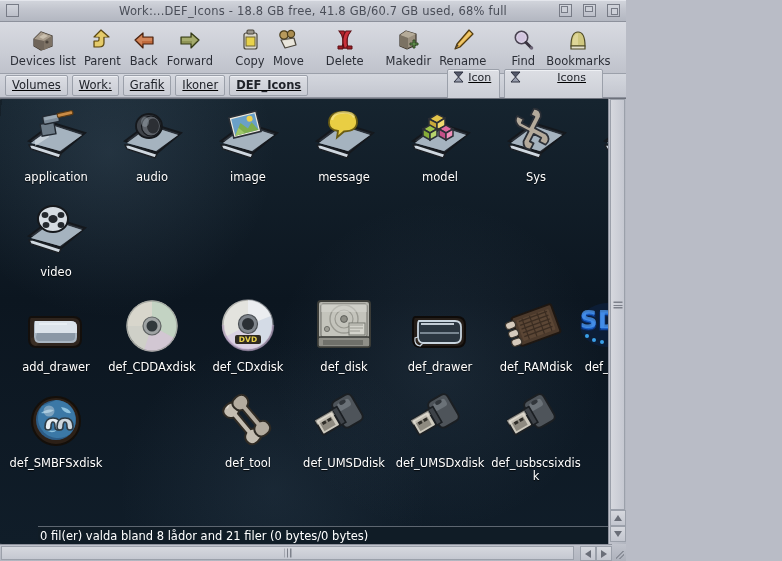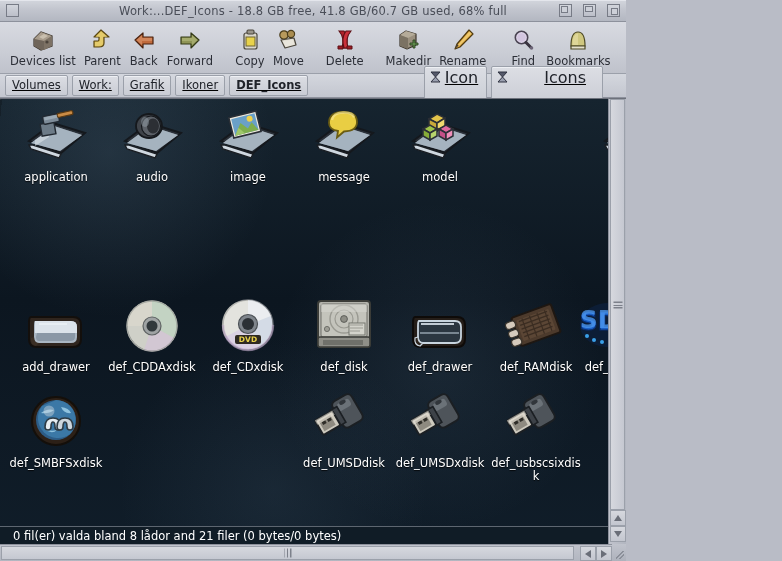--- a/index.html
+++ b/index.html
@@ -77,21 +77,21 @@
   .crumb{
     font-size:11.5px;color:#20232a;padding:2px 6px 3px 6px;margin-right:4px;
     background:linear-gradient(180deg,#dcdee4,#c9ccd4);
     border:1px solid #9ba0aa;border-radius:2px;
     box-shadow:inset 0 1px 0 #eef0f4;white-space:nowrap;
   }
   .crumb.active{font-weight:bold;}
   .view-controls{margin-left:auto;display:flex;align-items:center;gap:4px;padding-right:18px;}
   .vbtn{
     display:flex;align-items:center;gap:4px;
-    font-size:16px;color:#20232a;padding:1px 8px 18px 5px;
+    font-size:11px;color:#20232a;padding:1px 8px 18px 5px;
     background:linear-gradient(180deg,#dcdee4,#c9ccd4);
     border:1px solid #9ba0aa;border-radius:2px;
     box-shadow:inset 0 1px 0 #eef0f4;white-space:nowrap;
   }
   .vbtn.wide{padding-right:16px;gap:30px;}
 
   
   .canvas-wrap{flex:1;display:flex;min-height:0;position:relative;}
   .canvas{
     flex:1;position:relative;overflow:hidden;
@@ -151,21 +151,21 @@
   .tri{width:0;height:0;}
   .tri.up{border-left:4px solid transparent;border-right:4px solid transparent;border-bottom:6px solid #6a6e78;}
   .tri.down{border-left:4px solid transparent;border-right:4px solid transparent;border-top:6px solid #6a6e78;}
   .tri.left{border-top:4px solid transparent;border-bottom:4px solid transparent;border-right:6px solid #6a6e78;}
   .tri.right{border-top:4px solid transparent;border-bottom:4px solid transparent;border-left:6px solid #6a6e78;}
 
   .statusbar{
     height:18px;min-height:18px;
     background:rgba(16,28,38,.92);
     border-top:1px solid #5d6670;
-    display:flex;align-items:center;padding-left:13px;box-sizing:border-box;
+    display:flex;align-items:center;padding-left:2px;box-sizing:border-box;margin-left:38px;
   }
   .statusbar .stext{font-size:11.5px;color:#ffffff;white-space:nowrap;}
 
   .hscroll{
     height:17px;min-height:17px;position:relative;
     background:linear-gradient(180deg,#c0c3cc,#b2b6c0);
     border-top:1px solid #8d919c;
     box-sizing:border-box;
   }
   .hthumb{
@@ -470,36 +470,67 @@
             <path d="M16 36 L39 19 L67 28 L45 44 Z" fill="#b9c4ce"></path>
             <path d="M16 36 L39 19 L67 28 L45 44 Z" fill="#8fa0ae" opacity=".45"></path>
             <path d="M14 38 L16 42 L44 51 L46 47 L18 38 Z" fill="#cfd8e0" stroke="#1a1e23" stroke-width="1.4"></path>
             <path d="M26 16 q0 -11 14 -11 q14 0 14 10 q0 9 -13 9.5 l-7 6 l1 -6.5 q-9 -1.5 -9 -8 z" fill="#e9ce43" stroke="#6a5c12" stroke-width="1.8"></path>
             <path d="M29 13 q1 -7 11 -7.5 q10 -.5 11 5" fill="none" stroke="#f6e68f" stroke-width="2.4" opacity=".7"></path>
           </svg>
         </span>
         <span class="ilabel">message</span>
       </div>
 
+      <div class="item" style="left:488px;top:8px">
+        <span class="ibox">
+          <svg width="82" height="62" viewBox="0 0 82 62">
+            <path d="M14 34 L38 16 L70 26 L46 46 Z" fill="#2a3038" stroke="#14181d" stroke-width="2"></path>
+            <path d="M16 36 L39 19 L67 28 L45 44 Z" fill="#b9c4ce"></path>
+            <path d="M16 36 L39 19 L67 28 L45 44 Z" fill="#8fa0ae" opacity=".45"></path>
+            <path d="M14 38 L16 42 L44 51 L46 47 L18 38 Z" fill="#cfd8e0" stroke="#1a1e23" stroke-width="1.4"></path>
+            <g transform="rotate(-18 40 18)" stroke="#2b2f36" stroke-width="1.8" stroke-linejoin="round">
+              <path d="M26 4 l5 5 l-3 3 l6 6 l8 -8 l-3 -3 l5 -5 q7 3 4 10 l-9 9 l9 9 q3 7 -4 10 l-5 -5 l3 -3 l-6 -6 l-6 6 l3 3 l-5 5 q-7 -3 -4 -10 l8 -8 l-8 -8 q-3 -7 2 -10 z" fill="#b4aa9b"></path>
+            </g>
+          </svg>
+        </span>
+        <span class="ilabel">Sys</span>
+      </div>
 
       <div class="item" style="left:584px;top:8px">
         <span class="ibox">
           <svg width="82" height="62" viewBox="0 0 82 62">
             <path d="M14 34 L38 16 L70 26 L46 46 Z" fill="#2a3038" stroke="#14181d" stroke-width="2"></path>
             <path d="M16 36 L39 19 L67 28 L45 44 Z" fill="#b9c4ce"></path>
             <path d="M16 36 L39 19 L67 28 L45 44 Z" fill="#8fa0ae" opacity=".45"></path>
             <path d="M14 38 L16 42 L44 51 L46 47 L18 38 Z" fill="#cfd8e0" stroke="#1a1e23" stroke-width="1.4"></path>
             <path d="M26 18 L42 6 L56 11 L40 23 Z" fill="#efe9dd" stroke="#2b2f36" stroke-width="1.6"></path>
             <path d="M24 22 L40 10 L54 15 L38 27 Z" fill="#dcd5c6" stroke="#2b2f36" stroke-width="1.6"></path>
             <path d="M27 21 L40 12 L50 15.5 L37 24.5 Z" fill="#f4efe5" opacity=".75"></path>
           </svg>
         </span>
         <span class="ilabel">text</span>
       </div>
 
+      <div class="item" style="left:8px;top:103px">
+        <span class="ibox">
+          <svg width="82" height="62" viewBox="0 0 82 62">
+            <path d="M14 34 L38 16 L70 26 L46 46 Z" fill="#2a3038" stroke="#14181d" stroke-width="2"></path>
+            <path d="M16 36 L39 19 L67 28 L45 44 Z" fill="#b9c4ce"></path>
+            <path d="M16 36 L39 19 L67 28 L45 44 Z" fill="#8fa0ae" opacity=".45"></path>
+            <path d="M14 38 L16 42 L44 51 L46 47 L18 38 Z" fill="#cfd8e0" stroke="#1a1e23" stroke-width="1.4"></path>
+            <ellipse cx="38" cy="17" rx="15" ry="13" fill="#d6dce2" stroke="#15181c" stroke-width="2"></ellipse>
+            <ellipse cx="38" cy="17" rx="4.6" ry="4" fill="#24282d"></ellipse>
+            <ellipse cx="30" cy="13" rx="3.4" ry="3" fill="#24282d"></ellipse>
+            <ellipse cx="46" cy="13" rx="3.4" ry="3" fill="#24282d"></ellipse>
+            <ellipse cx="31" cy="23" rx="3.4" ry="3" fill="#24282d"></ellipse>
+            <ellipse cx="46" cy="23" rx="3.4" ry="3" fill="#24282d"></ellipse>
+          </svg>
+        </span>
+        <span class="ilabel">video</span>
+      </div>
 
       <div class="item" style="left:8px;top:198px">
         <span class="ibox">
           <svg width="82" height="62" viewBox="0 0 82 62">
             <path d="M16 20 L58 20 Q66 20 66 28 L66 42 Q66 50 58 50 L22 50 Q14 50 14 42 L14 26 Q14 20 16 20 Z" fill="#2f251e" stroke="#130f0c" stroke-width="2"></path>
             <path d="M20 24 L56 24 Q62 24 62 30 L62 40 Q62 46 56 46 L24 46 Q19 46 19 40 L19 29 Q19 24 20 24 Z" fill="#aab6c2"></path>
             <path d="M20 24 L56 24 Q62 24 62 30 L62 36 L20 36 Z" fill="#dce3ea"></path>
             <path d="M22 36 L60 36 L60 40 Q60 44 55 44 L24 44 Q21 44 21 40 Z" fill="#8b98a6"></path>
             <path d="M24 27 L52 27" stroke="#eef3f7" stroke-width="2" opacity=".7"></path>
             <path d="M19 40 Q19 46 24 46 L21 49 Q15 48 16 41 Z" fill="#3a2e24"></path>
@@ -634,20 +665,32 @@
             <g transform="translate(26,26)">
               <path d="M4 8 q0 -9 8 -9 q8 0 8 9 q0 3 -3 3 q-3 0 -3 -3 q0 -5 -2 -5 q-2 0 -2 5 q0 3 -3 3 q-3 0 -3 -3 z" fill="#e8eef2" stroke="#2d3b45" stroke-width="1.6"></path>
               <path d="M16 8 q0 -9 8 -9 q8 0 8 9 q0 3 -3 3 q-3 0 -3 -3 q0 -5 -2 -5 q-2 0 -2 5 q0 3 -3 3 q-3 0 -3 -3 z" fill="#cdd7de" stroke="#2d3b45" stroke-width="1.6"></path>
             </g>
           </svg>
         </span>
         <span class="ilabel">def_SMBFSxdisk</span>
       </div>
 
 
+      <div class="item" style="left:200px;top:294px">
+        <span class="ibox">
+          <svg width="82" height="62" viewBox="0 0 82 62">
+            <g transform="rotate(-40 41 28)">
+              <path d="M35 2 q-8 0 -8 7 q0 5 5 7 l0 20 q-5 2 -5 7 q0 7 8 7 q8 0 8 -7 q0 -5 -5 -7 l0 -20 q5 -2 5 -7 q0 -7 -8 -7 z" fill="#c4bdb1" stroke="#2e2a24" stroke-width="2"></path>
+              <path d="M47 2 q8 0 8 7 q0 5 -5 7 l0 20 q5 2 5 7 q0 7 -8 7 q-8 0 -8 -7 q0 -5 5 -7 l0 -20 q-5 -2 -5 -7 q0 -7 8 -7 z" fill="#b3ab9e" stroke="#2e2a24" stroke-width="2"></path>
+              <path d="M32 5 q2 -2 5 -2 q-2 3 -5 2 z" fill="#e6e1d8" opacity=".8"></path>
+            </g>
+          </svg>
+        </span>
+        <span class="ilabel">def_tool</span>
+      </div>
 
       <div class="item" style="left:296px;top:294px">
         <span class="ibox">
           <svg width="82" height="62" viewBox="0 0 82 62">
             <g transform="rotate(-30 41 28)">
               <rect x="38" y="6" width="22" height="30" rx="5" fill="#4e545a" stroke="#1b1f23" stroke-width="2"></rect>
               <rect x="42" y="10" width="14" height="8" rx="3" fill="#6b7278"></rect>
               <ellipse cx="49" cy="11" rx="3.5" ry="2" fill="#31363b"></ellipse>
               <rect x="34" y="12" width="8" height="18" fill="#3d4248" stroke="#1b1f23" stroke-width="1.6"></rect>
               <rect x="16" y="13" width="20" height="17" rx="2" fill="#cdc9bd" stroke="#1b1f23" stroke-width="2"></rect>

